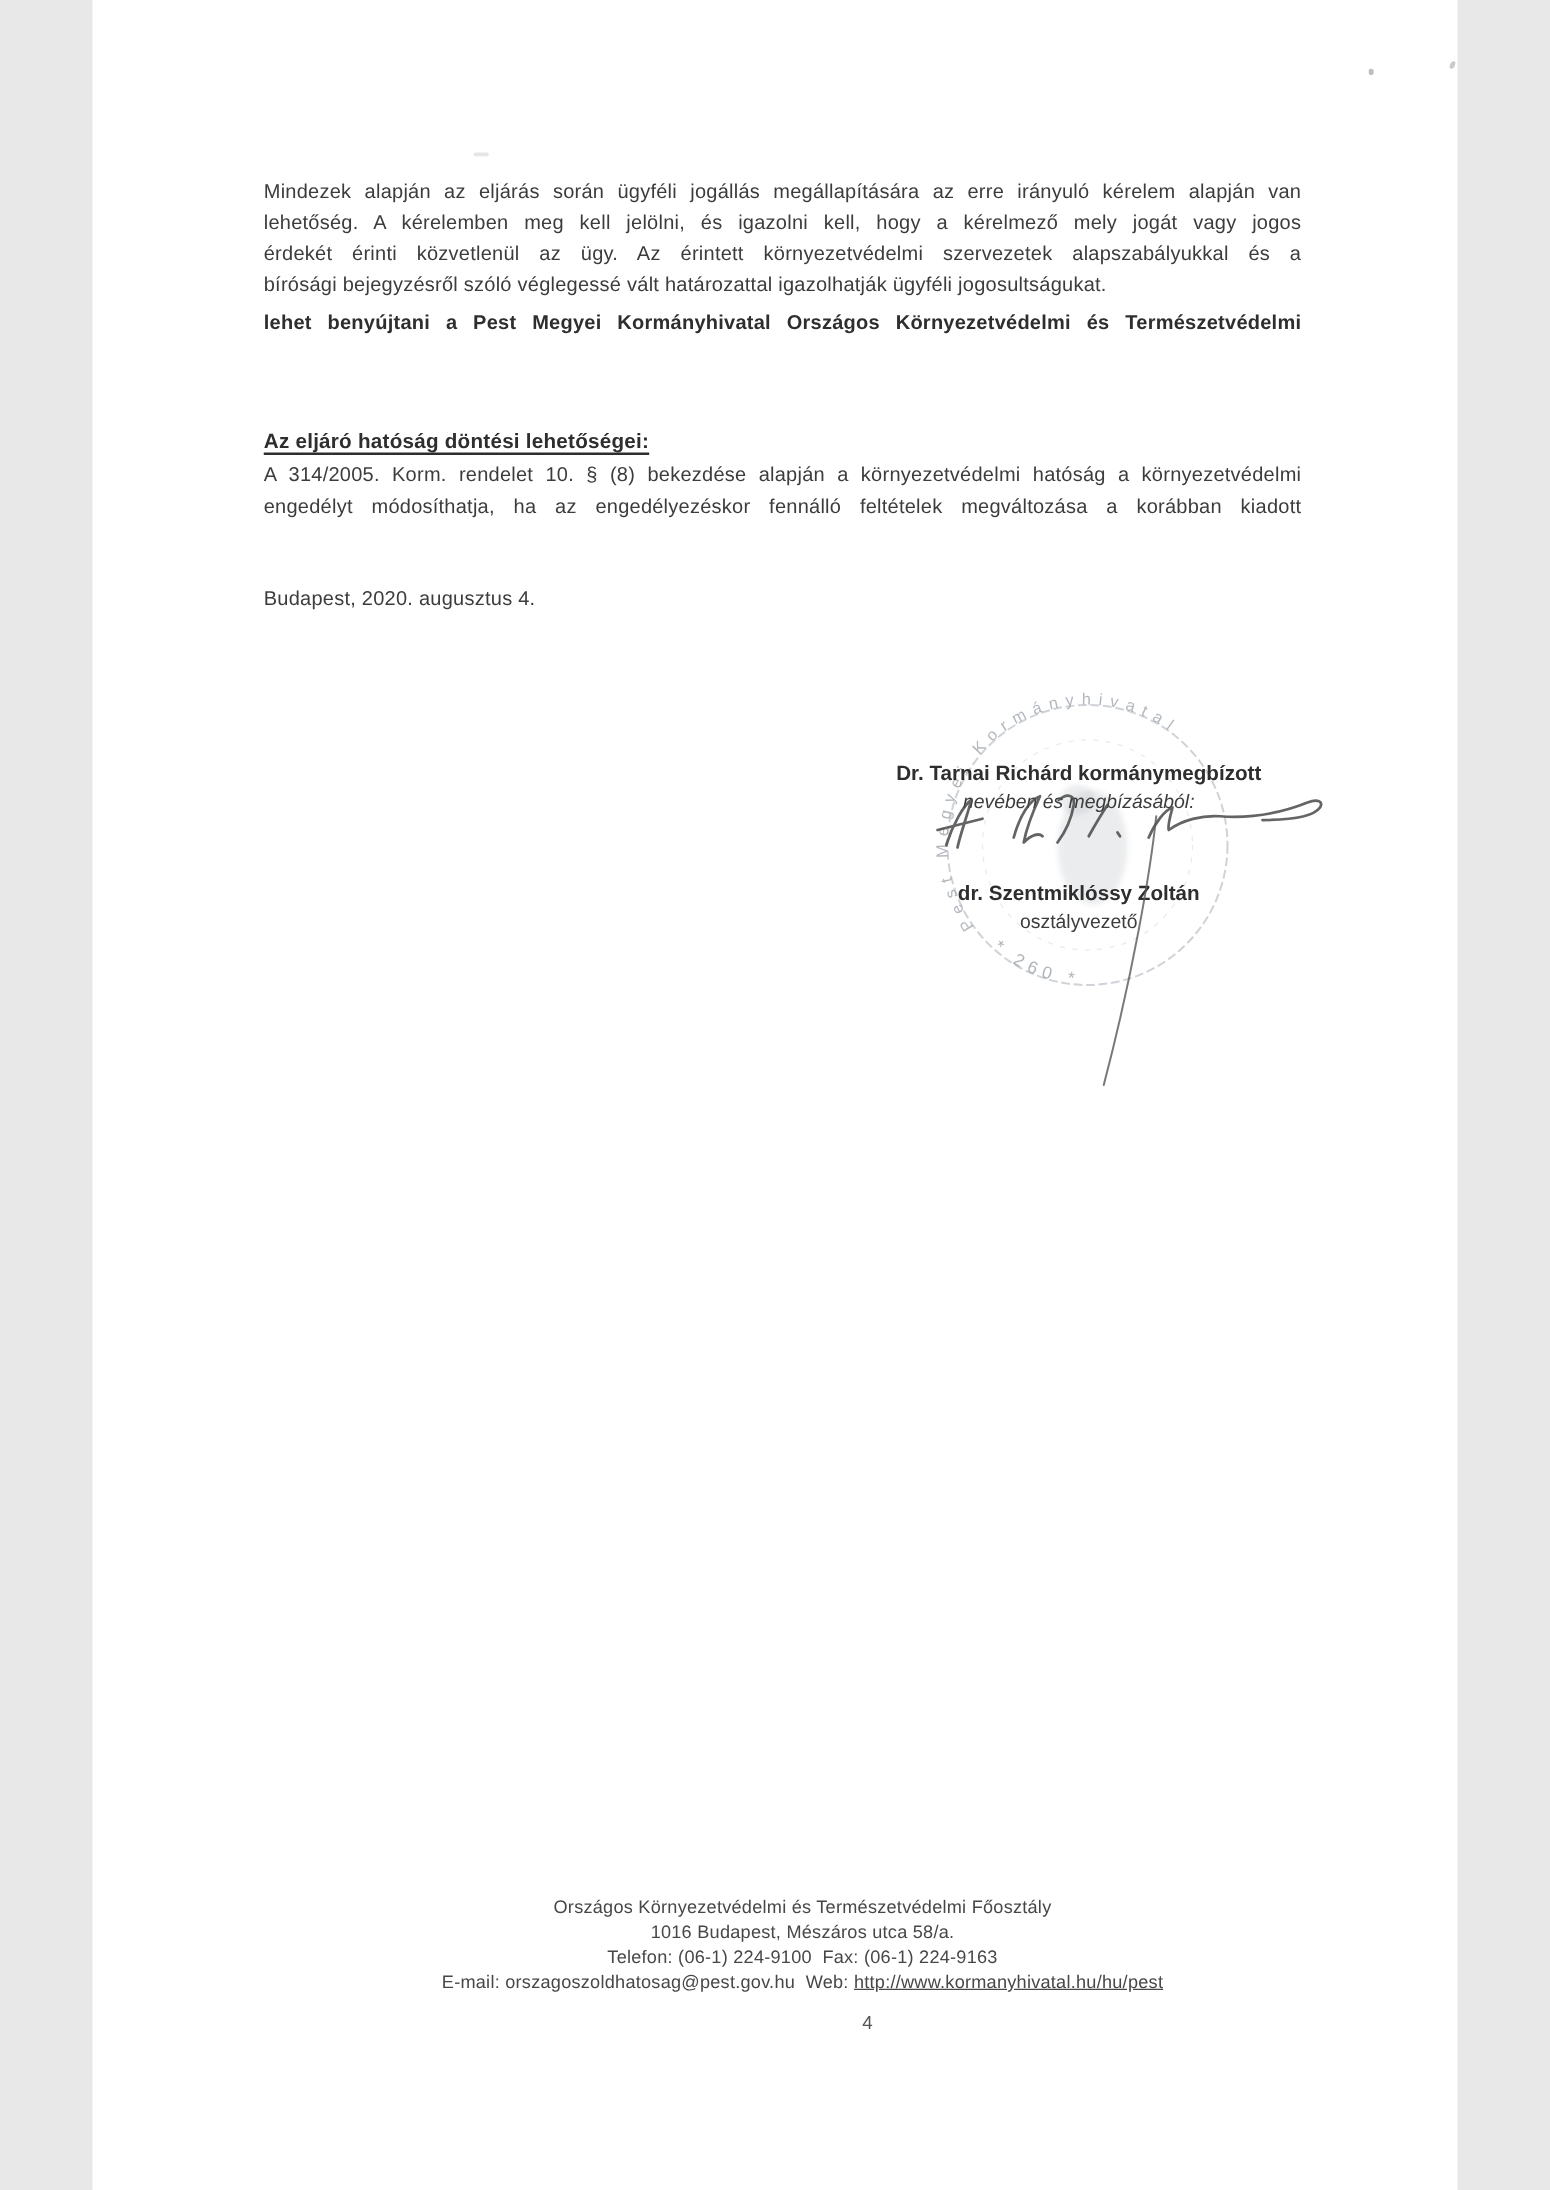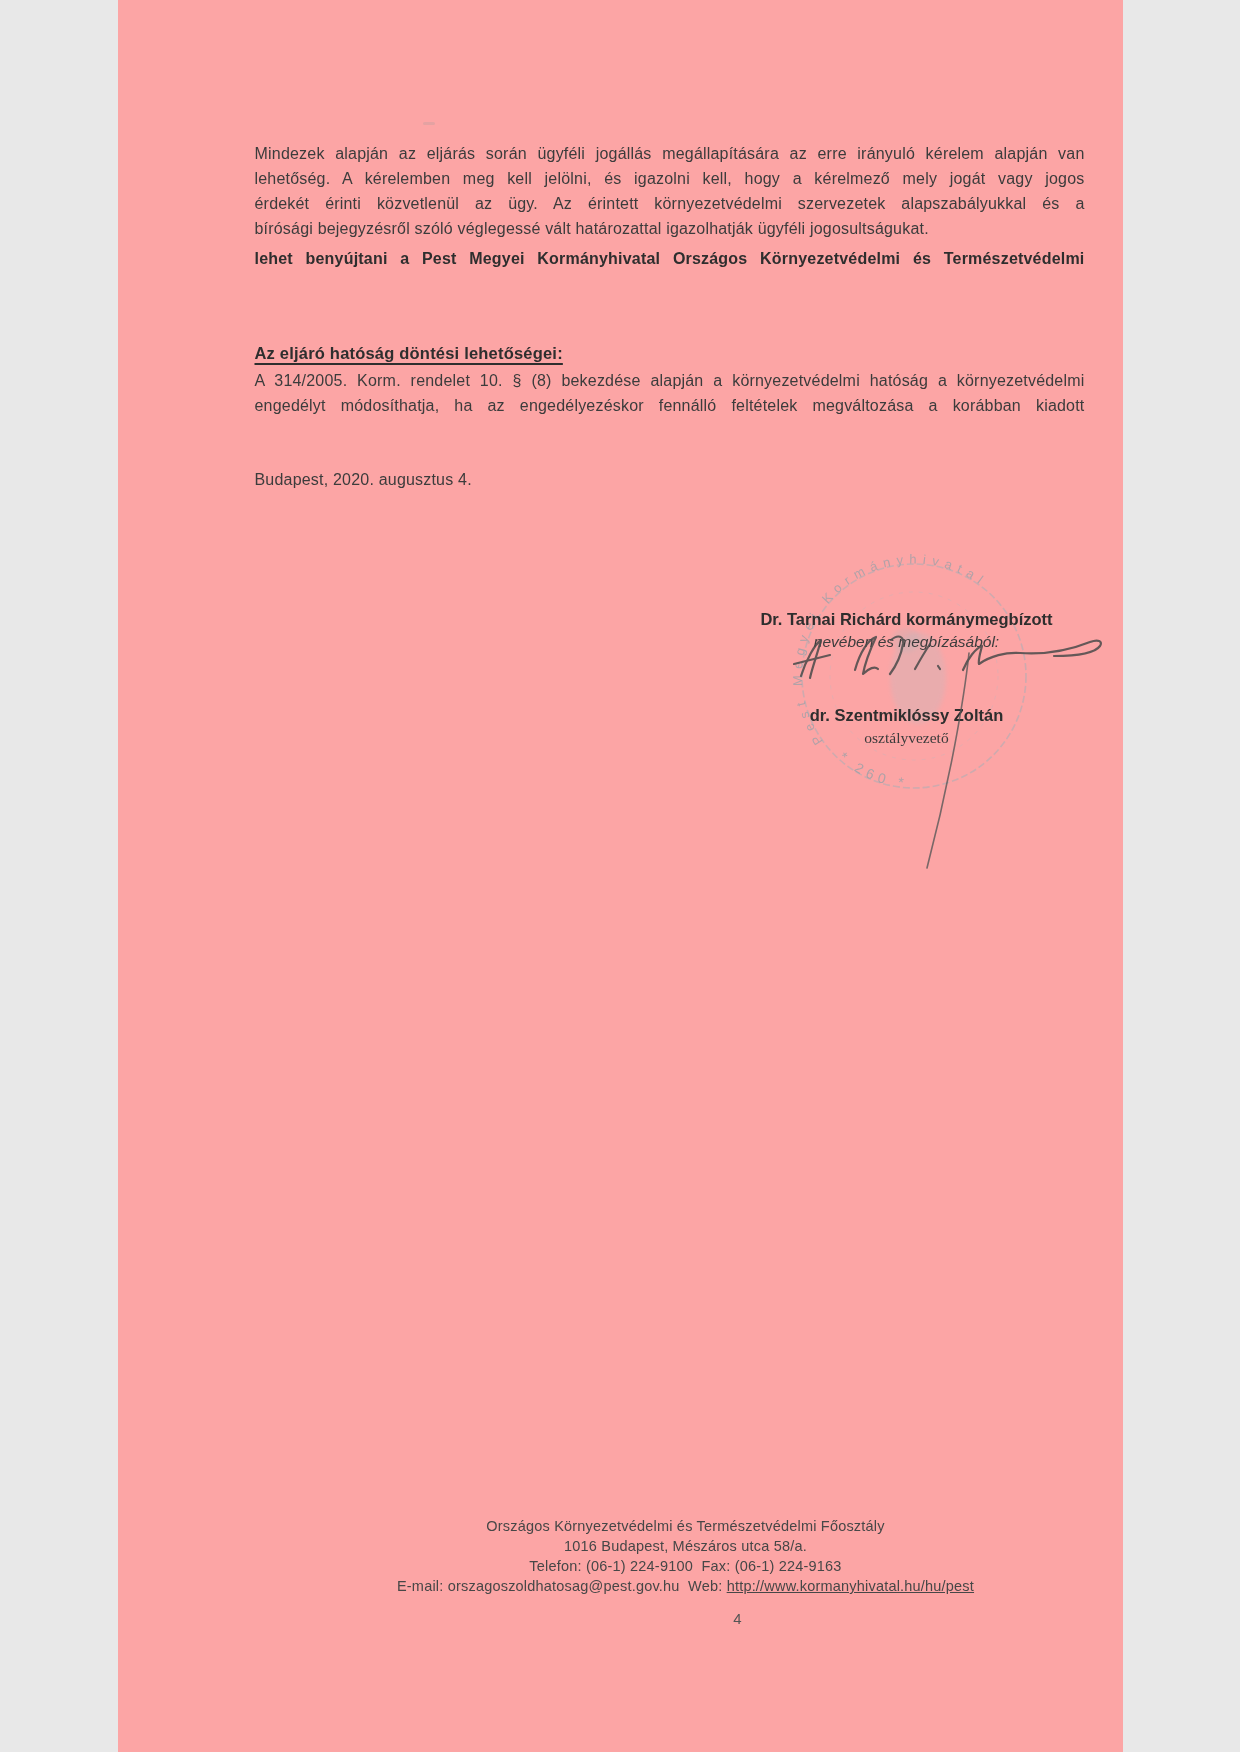--- a/index.html
+++ b/index.html
@@ -1,35 +1,35 @@
 <!DOCTYPE html>
 <html><head>
 <meta charset="utf-8">
 <style>
   html,body { margin:0; padding:0; background:#e8e8e8; }
   .page {
-    position:relative; width:1005px; height:1752px;
-    background:#fca5a5; margin:0 auto; overflow:hidden;
+    position:relative; width:1092px; height:1752px;
+    background:#ffffff; margin:0 auto; overflow:hidden;
     font-family:"Liberation Sans", sans-serif;
     color:#3c3c3c;
   }
   .textblock { position:absolute; left:137px; width:830px; font-size:16px; line-height:25px; letter-spacing:.2px; }
   .jline { text-align:justify; text-align-last:justify; }
   .jlast { text-align:left; }
   .bold { font-weight:bold; color:#2e2e2e; }
   .heading {
     position:absolute; left:137px; top:344px; font-size:16.5px; font-weight:bold; color:#2e2e2e;
     text-decoration:underline; text-decoration-thickness:2px; text-underline-offset:4px; letter-spacing:.2px;
   }
   .dateline { position:absolute; left:137px; top:471px; font-size:16px; letter-spacing:.2px; }
   .sigblock { position:absolute; left:564px; width:450px; text-align:center; z-index:2;margin-top:16px; }
   .sig-principal { font-size:16.5px; font-weight:bold; color:#2e2e2e; line-height:23px; }
   .sig-onbehalf  { font-size:15.5px; line-height:22px;font-style:italic; }
   .sig-name  { font-size:16.5px; font-weight:bold; color:#2e2e2e; line-height:23px; }
-  .sig-title { font-size:15.5px; line-height:22px;font-family:Liberation Serif, serif; }
+  .sig-title { font-size:15.5px; line-height:22px; }
   .stamp-svg, .scrawl-svg { position:absolute; left:0; top:0; pointer-events:none; }
   .stamp-svg { z-index:1; }
   .scrawl-svg { z-index:3; }
   .footer {
     position:absolute; left:154px; top:1516px; width:828px; text-align:center;
     font-size:14.5px; line-height:20px; color:#474747; letter-spacing:.2px;
   }
   .f-line { white-space:pre-wrap; }
   .weblink { text-decoration:underline; color:#474747; cursor:pointer; }
   .pagenum { position:absolute; left:0; top:1610px; width:1240px; text-align:center; font-size:15px; color:#555; }

